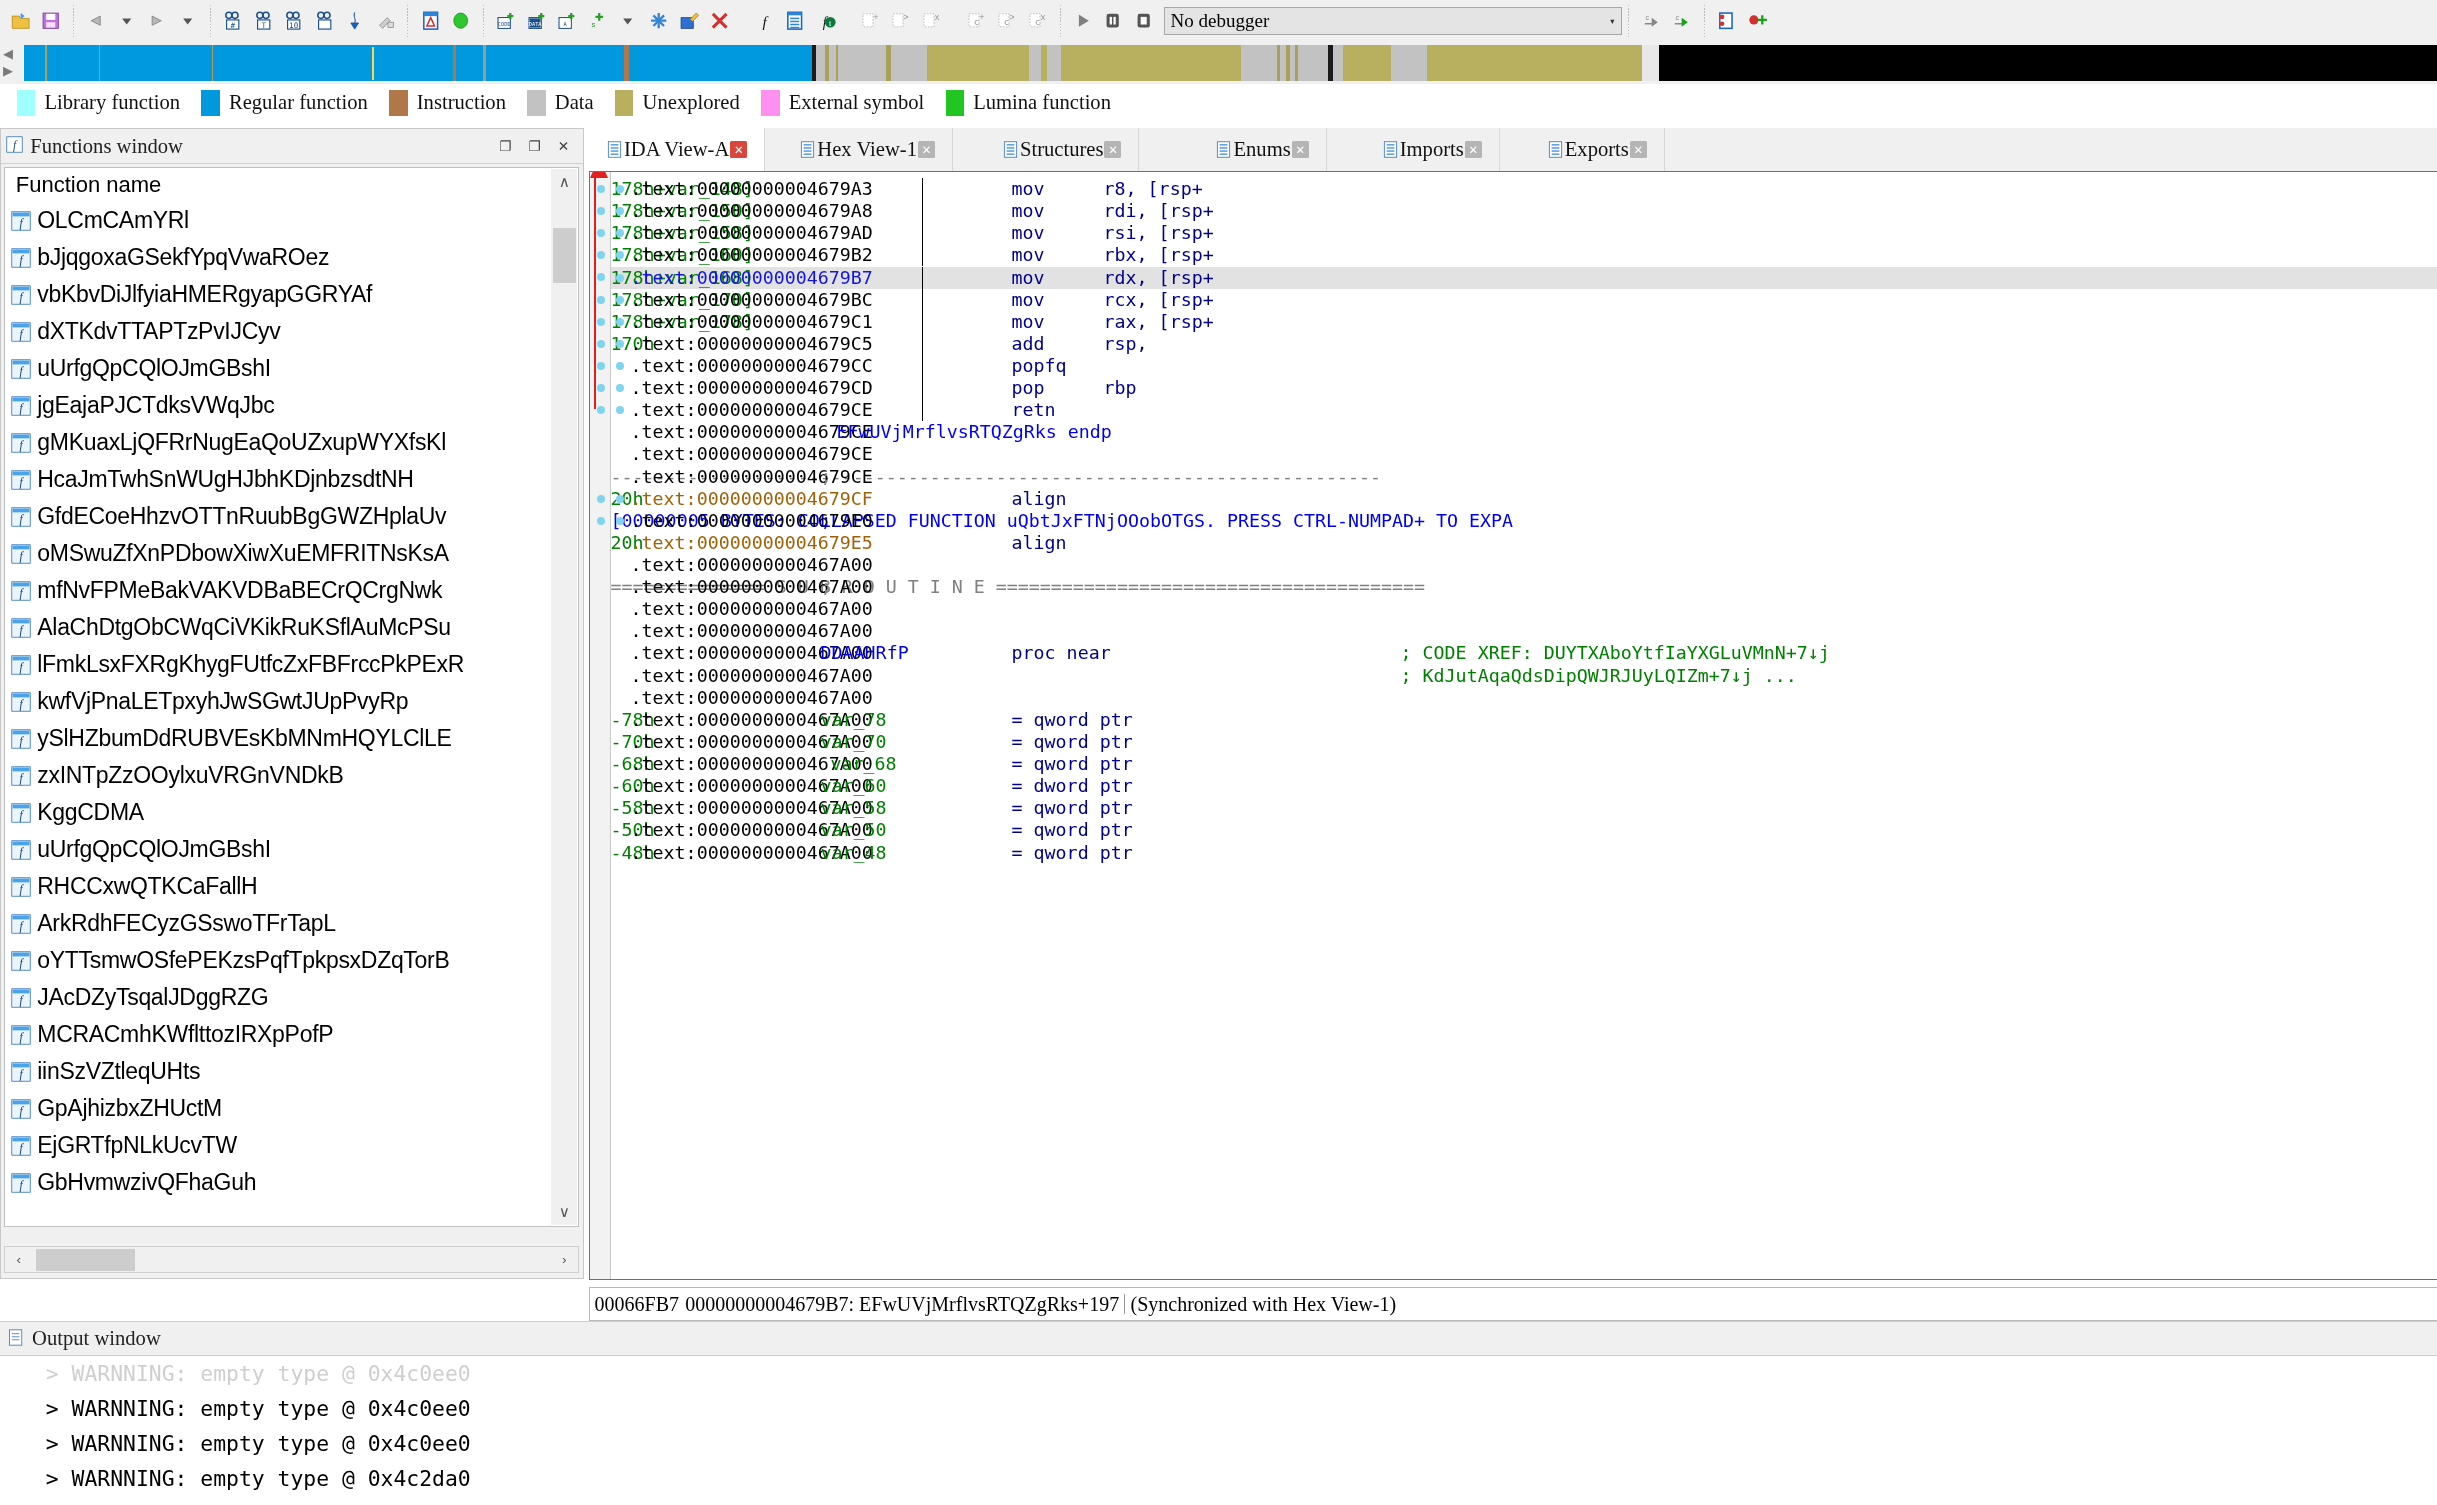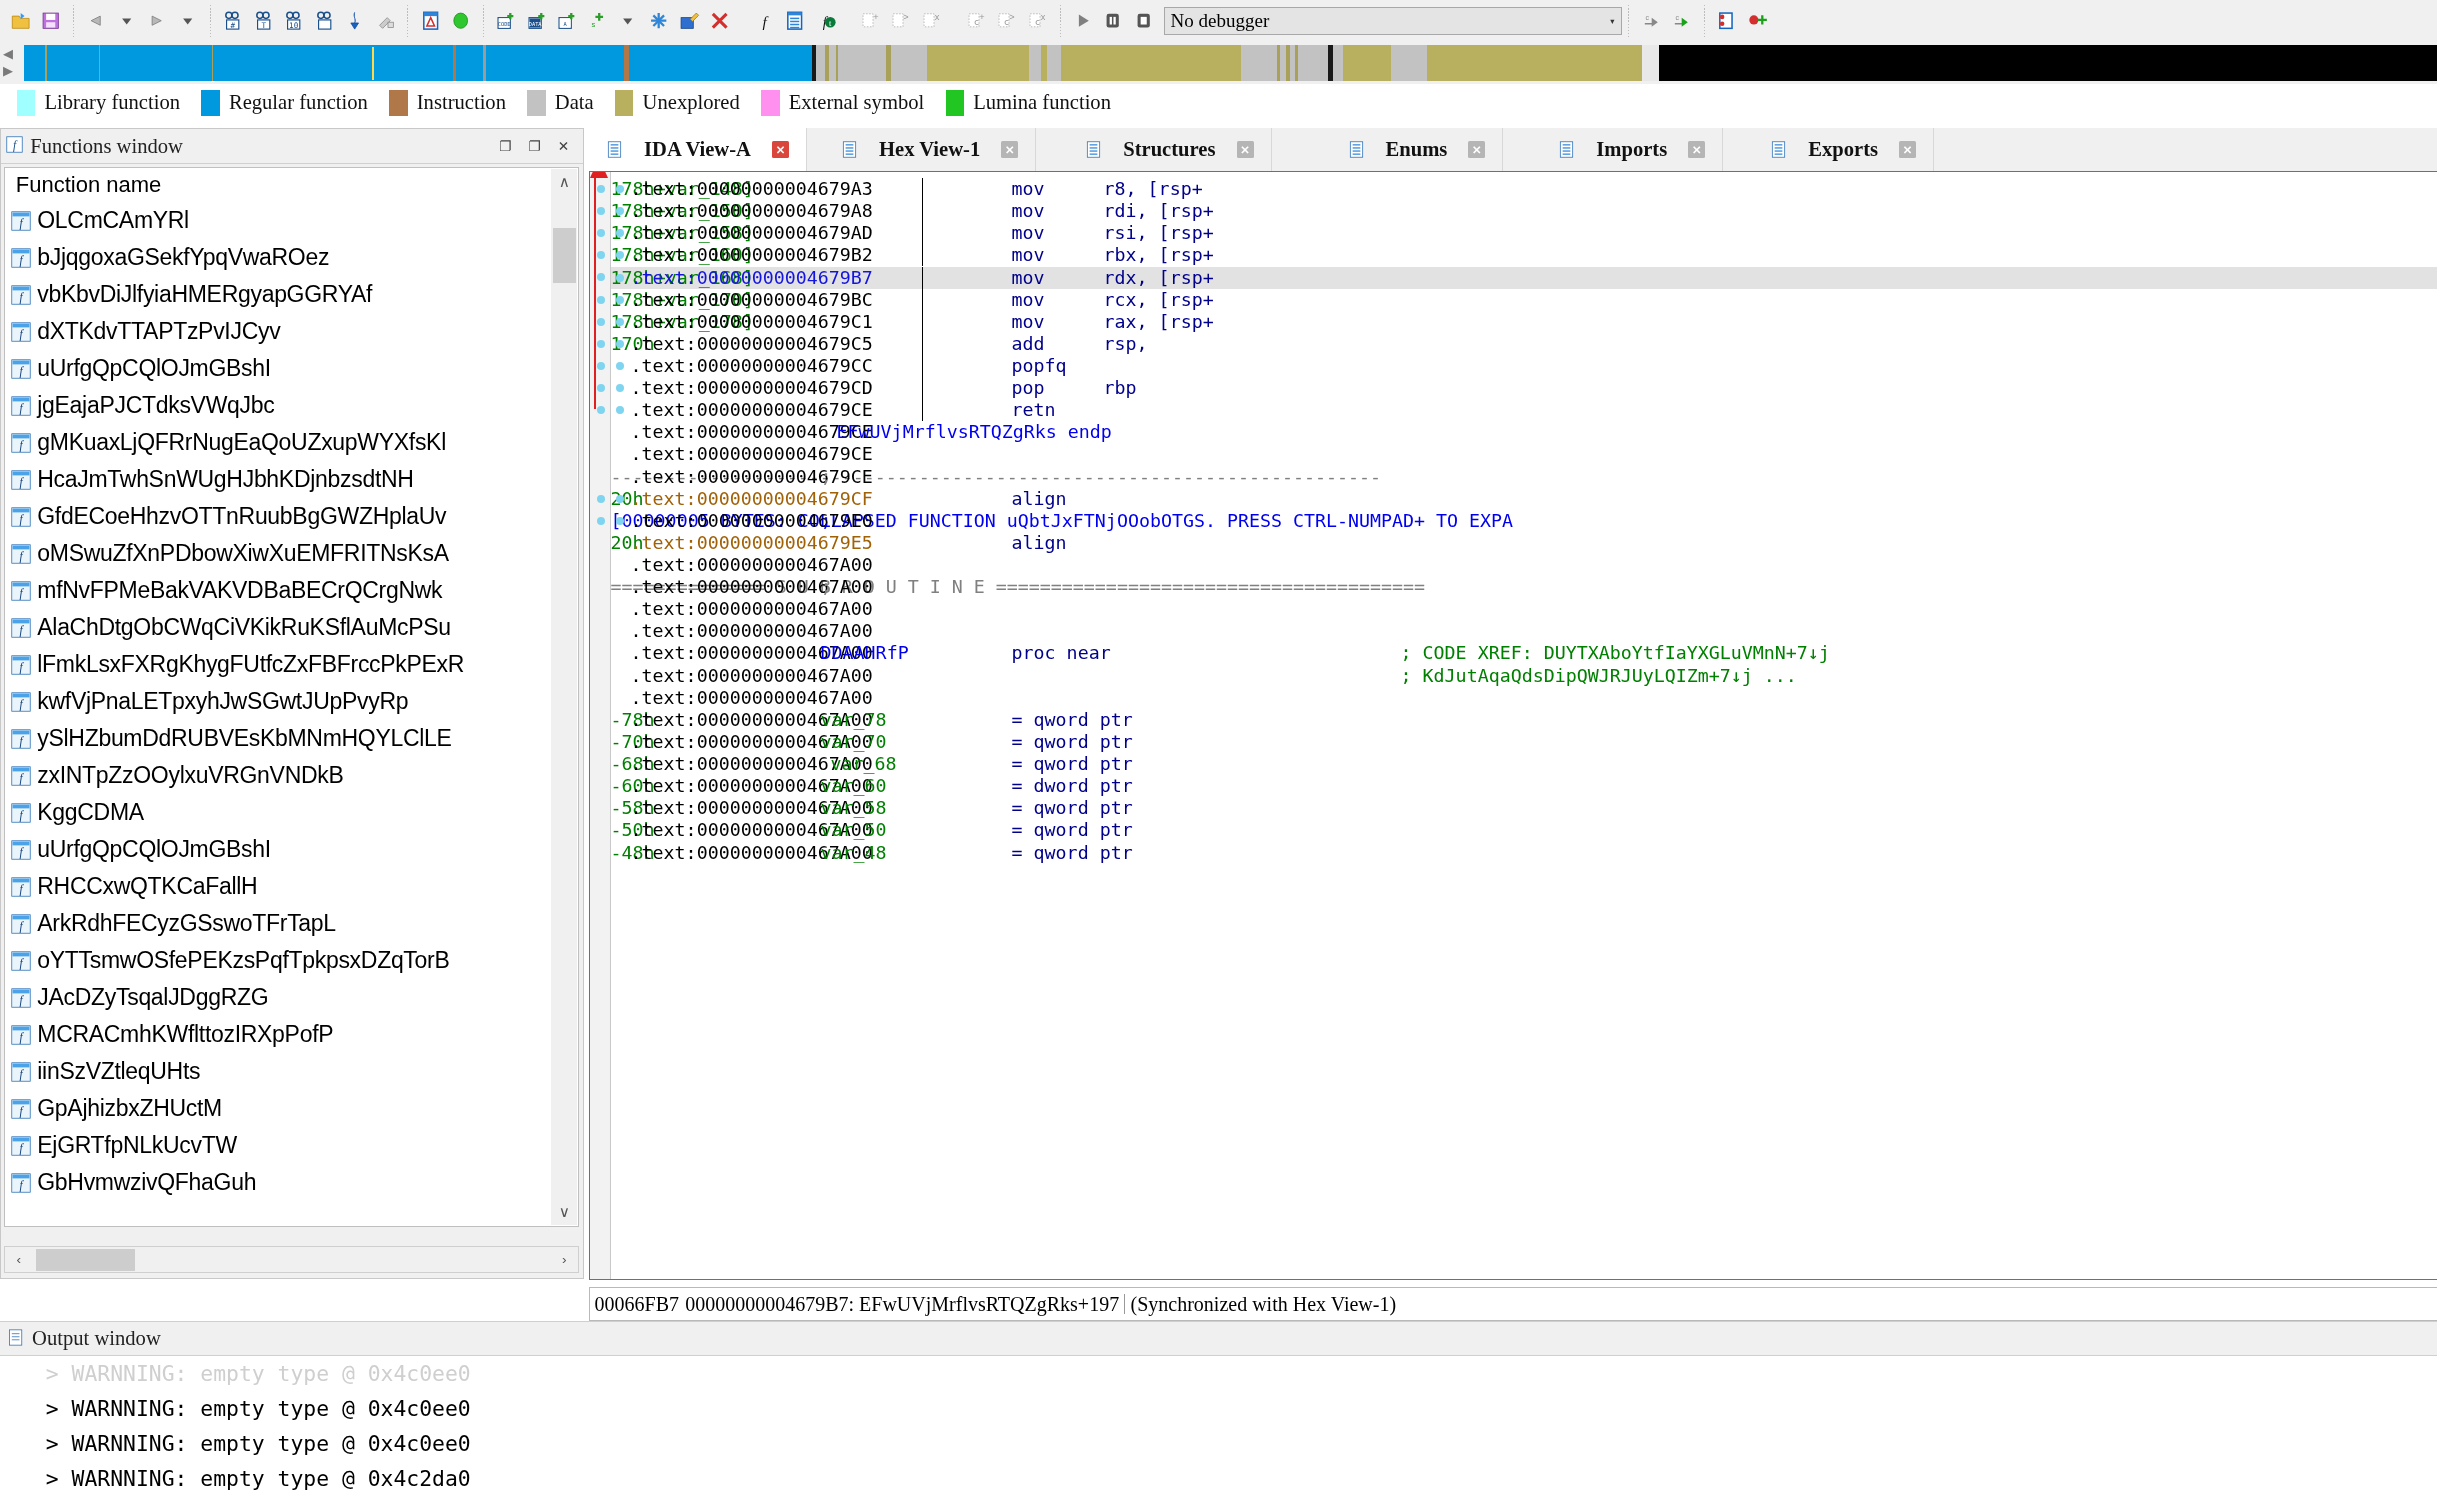--- a/index.html
+++ b/index.html
@@ -68,22 +68,22 @@
   #fw-vthumb{position:absolute;left:1.5px;top:59px;width:23px;height:55px;background:#cdcdcd;}
   
   #fw-hscroll{position:absolute;left:3.1px;bottom:4.6px;width:575px;height:27.5px;background:#f0f0f0;
     border:0.8px solid #cfcfcf;box-sizing:border-box;display:flex;align-items:center;}
   #fw-hscroll .harrow{width:27.5px;text-align:center;font-size:13.7px;color:#555;}
   #fw-hthumb{position:absolute;left:30.5px;top:2.3px;width:99px;height:21.4px;background:#cdcdcd;}
 
   
   #mainpanel{position:absolute;left:589px;top:128px;width:1849px;height:1193px;background:#fff;}
   #tabbar{height:43px;display:flex;align-items:stretch;background:#f0f0f0;}
-  .tab{display:flex;align-items:center;padding:0 17px;gap:21px;
-    border-right:0.8px solid #d8d8d8;background:#f0f0f0;position:relative;font-weight:bold;}
+  .tab{display:flex;align-items:center;padding:0 17px;gap:1px;
+    border-right:0.8px solid #d8d8d8;background:#f0f0f0;position:relative;}
   .tab.active{background:#ffffff;}
   .tab .tlabel{font-family:"Liberation Serif", serif;font-size:20.6px;color:#111;white-space:nowrap;}
   .tab .tclose{width:17px;height:17px;display:flex;align-items:center;justify-content:center;
     font-size:11.4px;color:#fff;background:#b5b5b5;border-radius:1.5px;}
   .tab.active .tclose{background:#d9463b;}
   .tab .ticon{width:17px;height:17px;flex:0 0 auto;}
 
   #disasm{position:absolute;left:0;top:43px;width:1849px;height:1109px;background:#fff;
     border:0.8px solid #2f7fd0;border-top:1.5px solid #2f7fd0;box-sizing:border-box;overflow:hidden;}
   #gutter{position:absolute;left:0;top:0;width:20px;height:100%;background:#f2f2f2;

